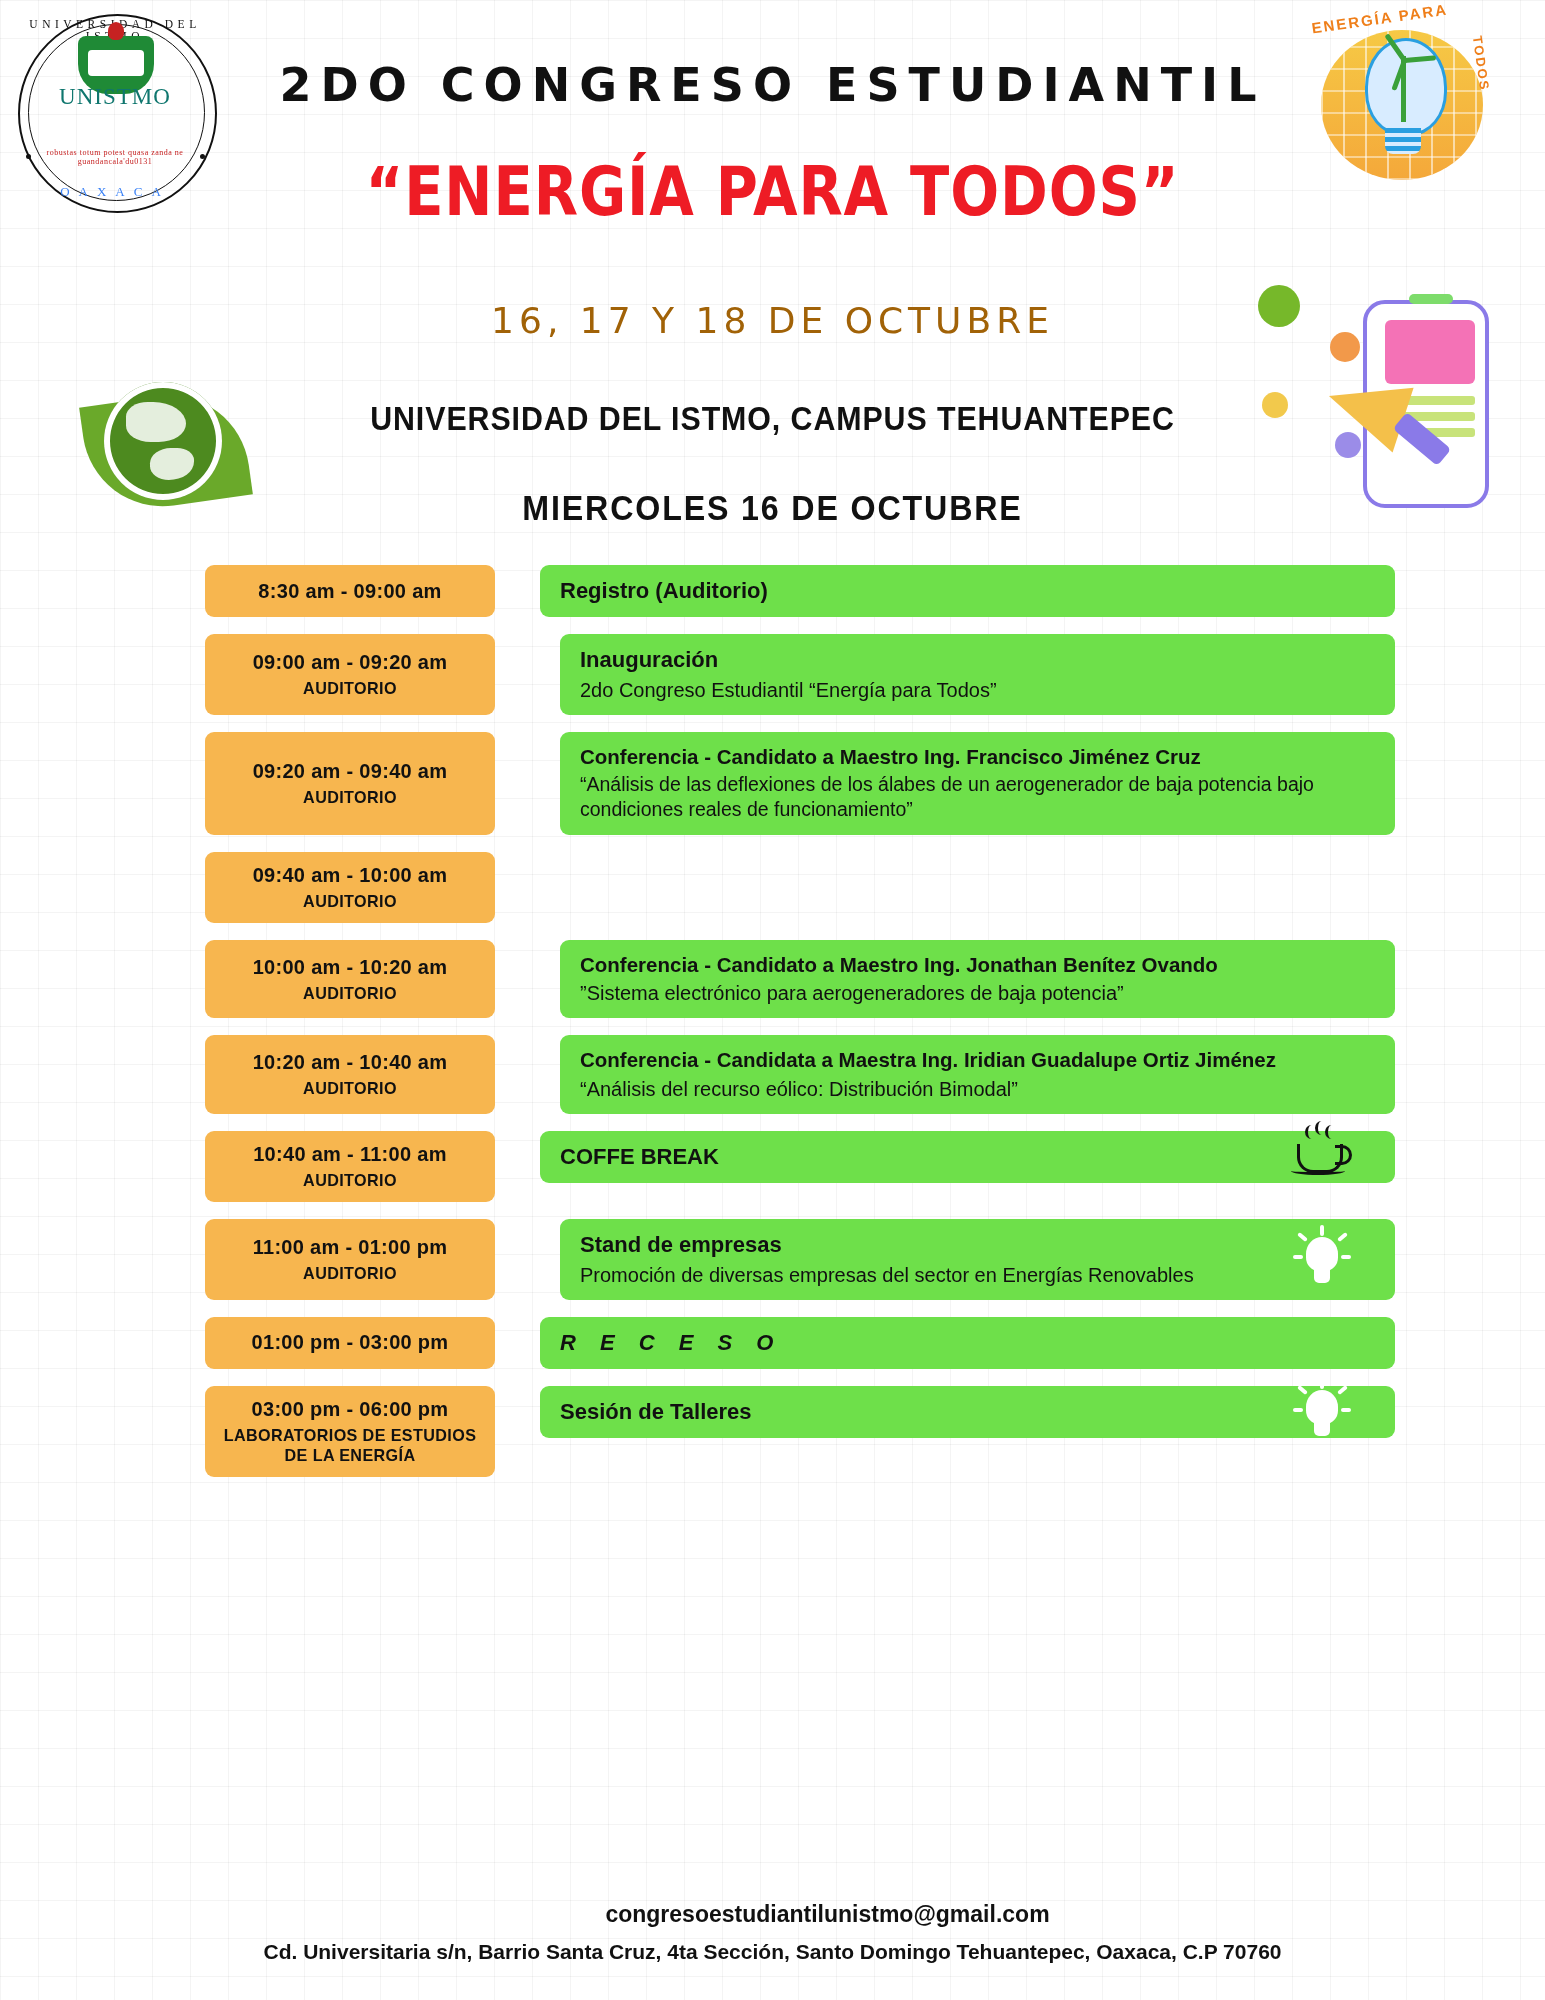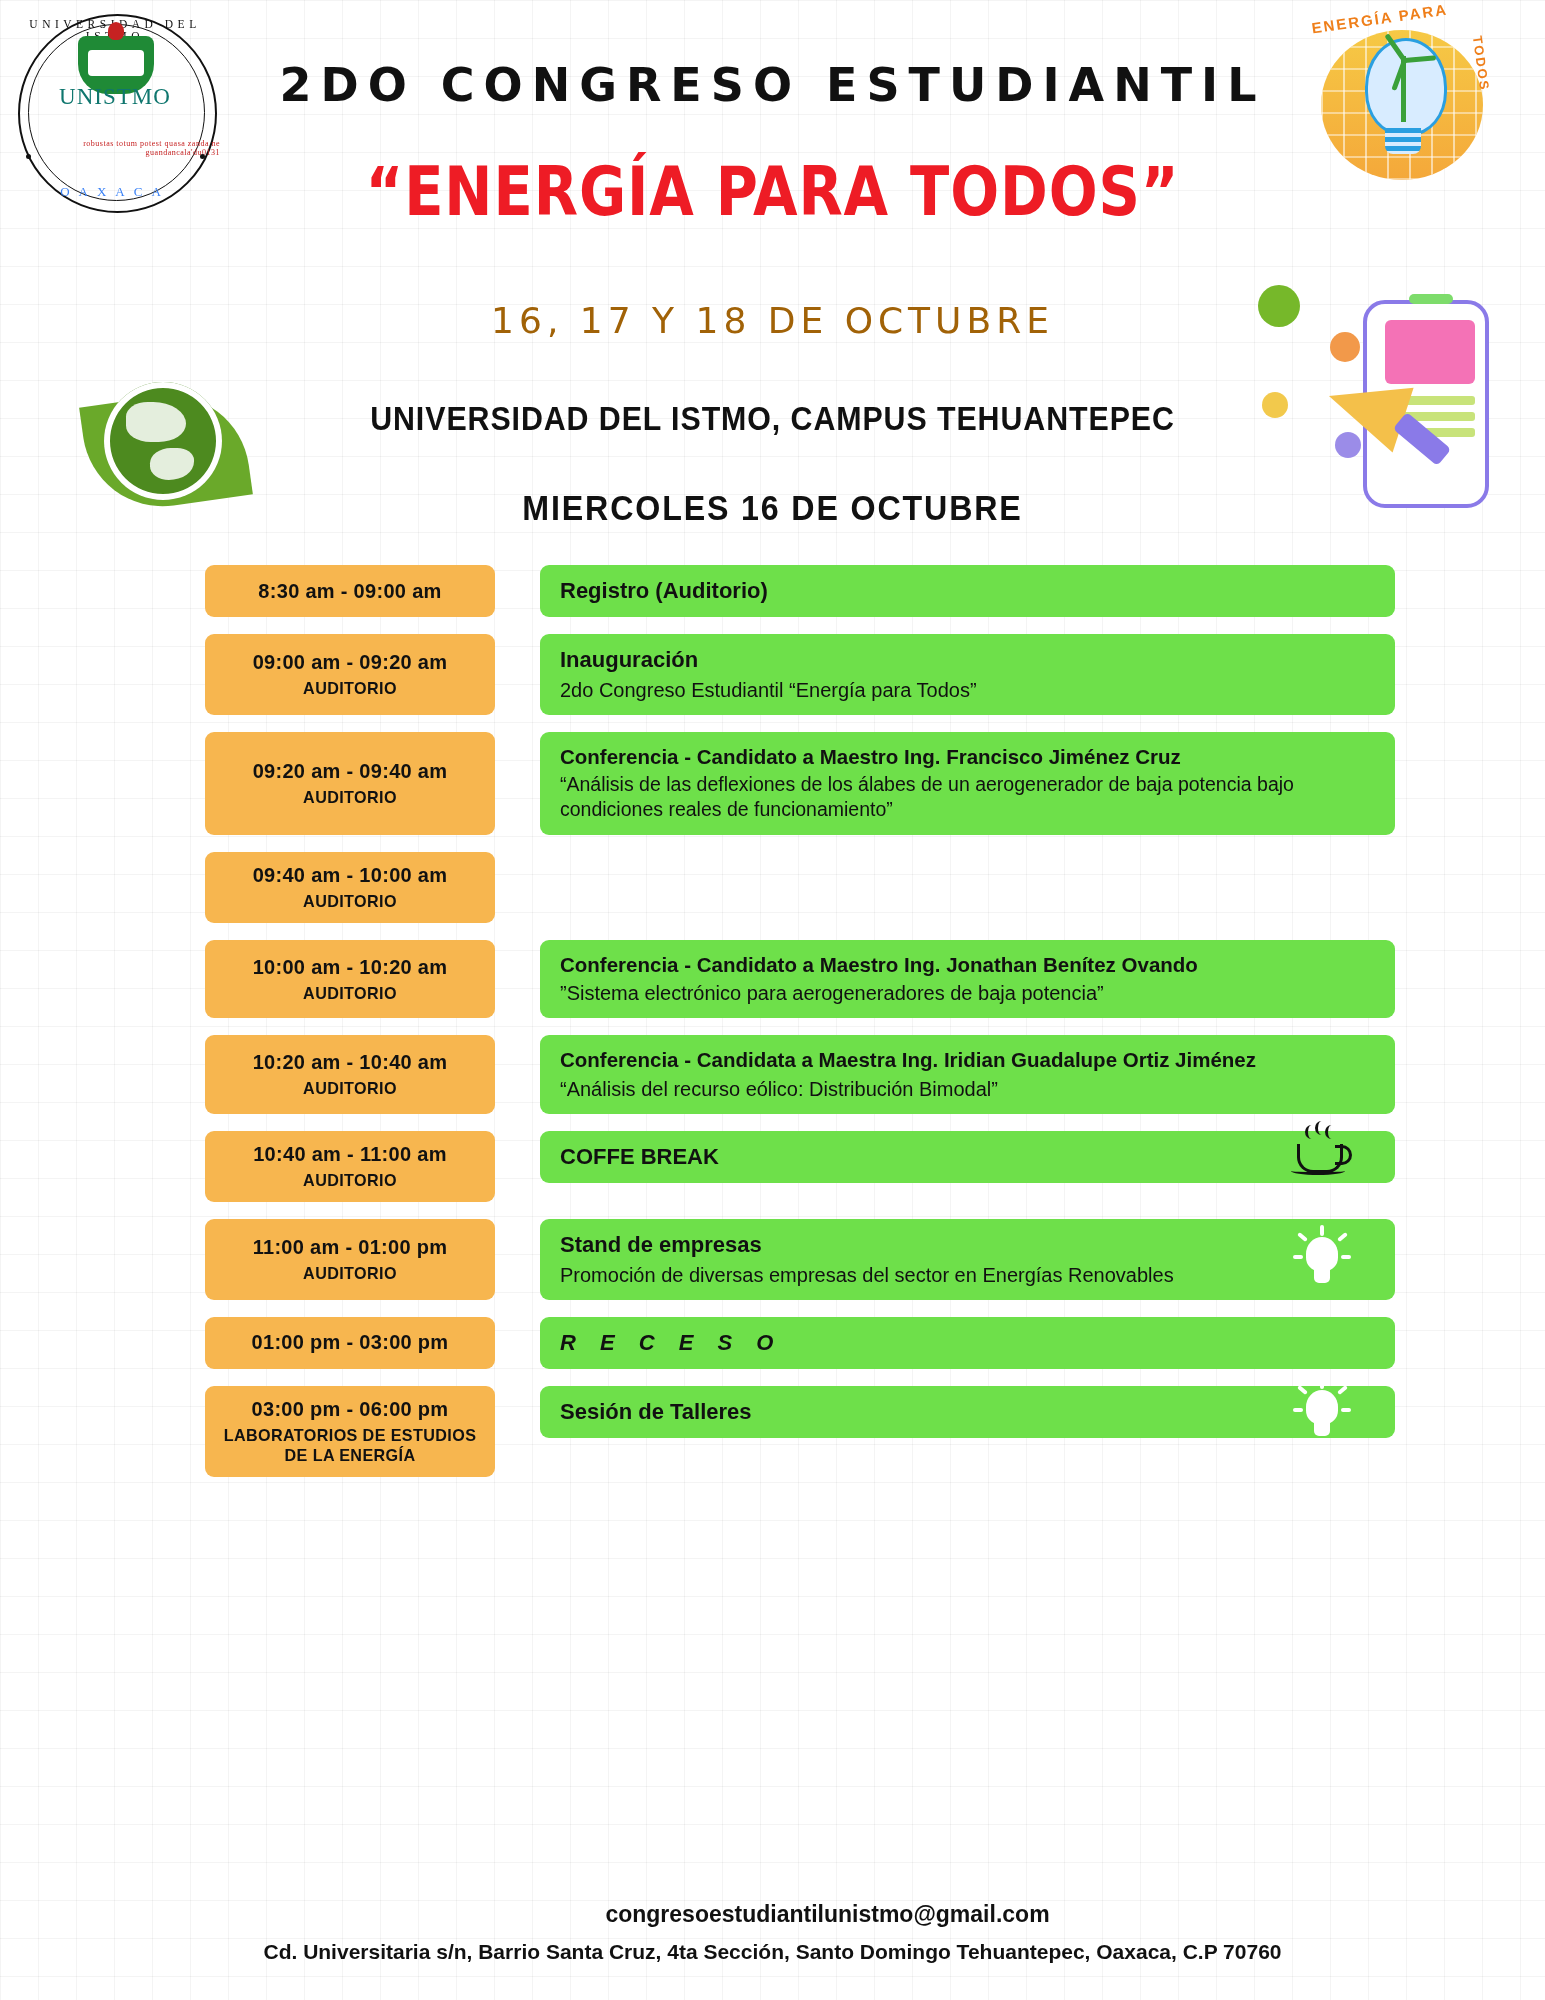--- a/index.html
+++ b/index.html
@@ -82,25 +82,24 @@
     text-align: center;
     font-family: "Liberation Serif", serif;
   }
   .seal .unistmo {
     top: 76px;
     font-size: 23px;
     letter-spacing: 1px;
     color: #0f766e;
   }
   .seal .sub {
-    top: 131px;
+    top: 140px;
     font-size: 8px;
     color: #c62222;
     letter-spacing: .5px;
-    text-align: right;
   }
   .seal .arc-top {
     top: 10px;
     font-size: 11.5px;
     letter-spacing: 4.5px;
     color: #111;
   }
   .seal .arc-bot {
     top: 176px;
     font-size: 13px;
@@ -427,21 +426,21 @@
   }
   .desc .body.sm {
     font-size: 19.5px;
   }
   .desc .plain-spaced {
     font-size: 22px;
     font-weight: bold;
     letter-spacing: 9px;
     font-style: italic;
   }
-  .row.tall .desc { min-height: 72px; }
+  .row.tall .desc { min-height: 72px; margin-left: 20px; }
 
   .icon-right {
     position: absolute;
     right: 42px;
     top: 50%;
     transform: translateY(-50%);
     width: 60px;
     height: 60px;
   }
   

